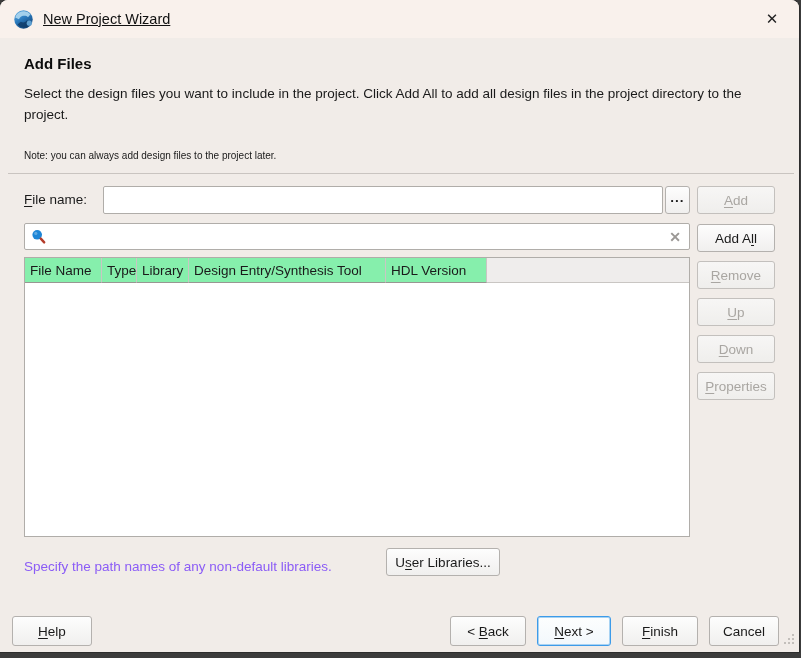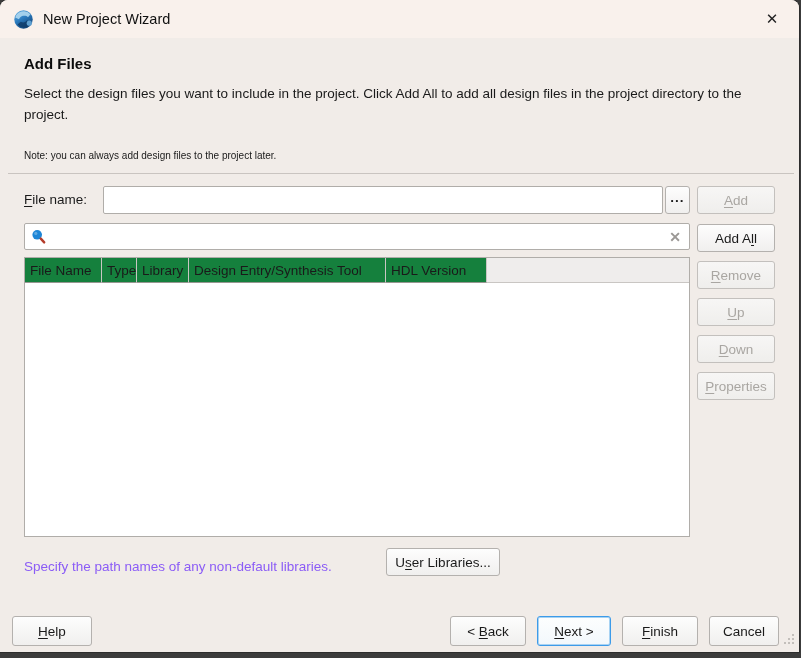--- a/index.html
+++ b/index.html
@@ -16,21 +16,21 @@
     border-radius:8px 8px 0 0;
     overflow:hidden;
     box-shadow:0 0 0 1px rgba(0,0,0,0.25);
   }
   .titlebar {
     position:absolute; left:0; top:0; right:0; height:38px;
     background:#f9f1ec;
     display:flex; align-items:center;
   }
   .app-icon { width:21px; height:21px; margin-left:13px; position:relative; flex:0 0 auto; }
-  .titlebar-title { margin-left:9px; font-size:14.5px; color:#111; }
+  .titlebar-title { margin-left:9px; font-size:14.5px; color:#111;text-decoration:underline; }
   .close-btn {
     position:absolute; right:10px; top:4px; width:34px; height:30px;
     display:flex; align-items:center; justify-content:center;
     font-size:15px; color:#222; background:transparent; border:none; cursor:default;
   }
   .content { position:absolute; left:0; top:38px; right:0; bottom:0; }
   .page-title { position:absolute; left:24px; top:17px; font-size:15px; font-weight:bold; color:#0c0c0c; }
   .desc { position:absolute; left:24px; top:46px; width:736px; font-size:13.5px; line-height:1.55; color:#1a1a1a; }
   .note { position:absolute; left:24px; top:112px; font-size:10px; color:#1a1a1a; }
   .sep { position:absolute; left:8px; top:135px; width:786px; height:1px; background:#c9c4c0; }
@@ -51,21 +51,21 @@
   .search-field { flex:1; border:none; outline:none; background:transparent; height:100%;
     font-family:"Liberation Sans", sans-serif; font-size:13.5px; padding:0 6px; }
   .clear-x { flex:0 0 auto; margin-right:8px; color:#9b9895; font-size:14px; font-weight:bold; cursor:default; }
 
   .files-table {
     position:absolute; left:24px; top:219px; width:666px; height:280px;
     background:#fff; border:1px solid #b0ada9;
   }
   .thead { display:flex; height:25px; font-size:13.5px; color:#1a1a1a; }
   .th {
-    background:#15803d; border-right:1px solid #c9c6c3; border-bottom:1px solid #989692;
+    background:#86efac; border-right:1px solid #c9c6c3; border-bottom:1px solid #989692;
     display:flex; align-items:center; padding:0 4px 0 5px; white-space:nowrap; overflow:hidden;
   }
   .th-filler { flex:1; background:#efedec; border-bottom:1px solid #c9c6c3; }
   .tbody { position:absolute; left:0; right:0; top:25px; bottom:0; background:#fff; }
 
   .btn {
     background:linear-gradient(#fdfdfd,#f0efee);
     border:1px solid #b4b1ae; border-radius:3px;
     font-family:"Liberation Sans", sans-serif; font-size:13.5px; color:#1a1a1a;
     display:flex; align-items:center; justify-content:center; cursor:default;

